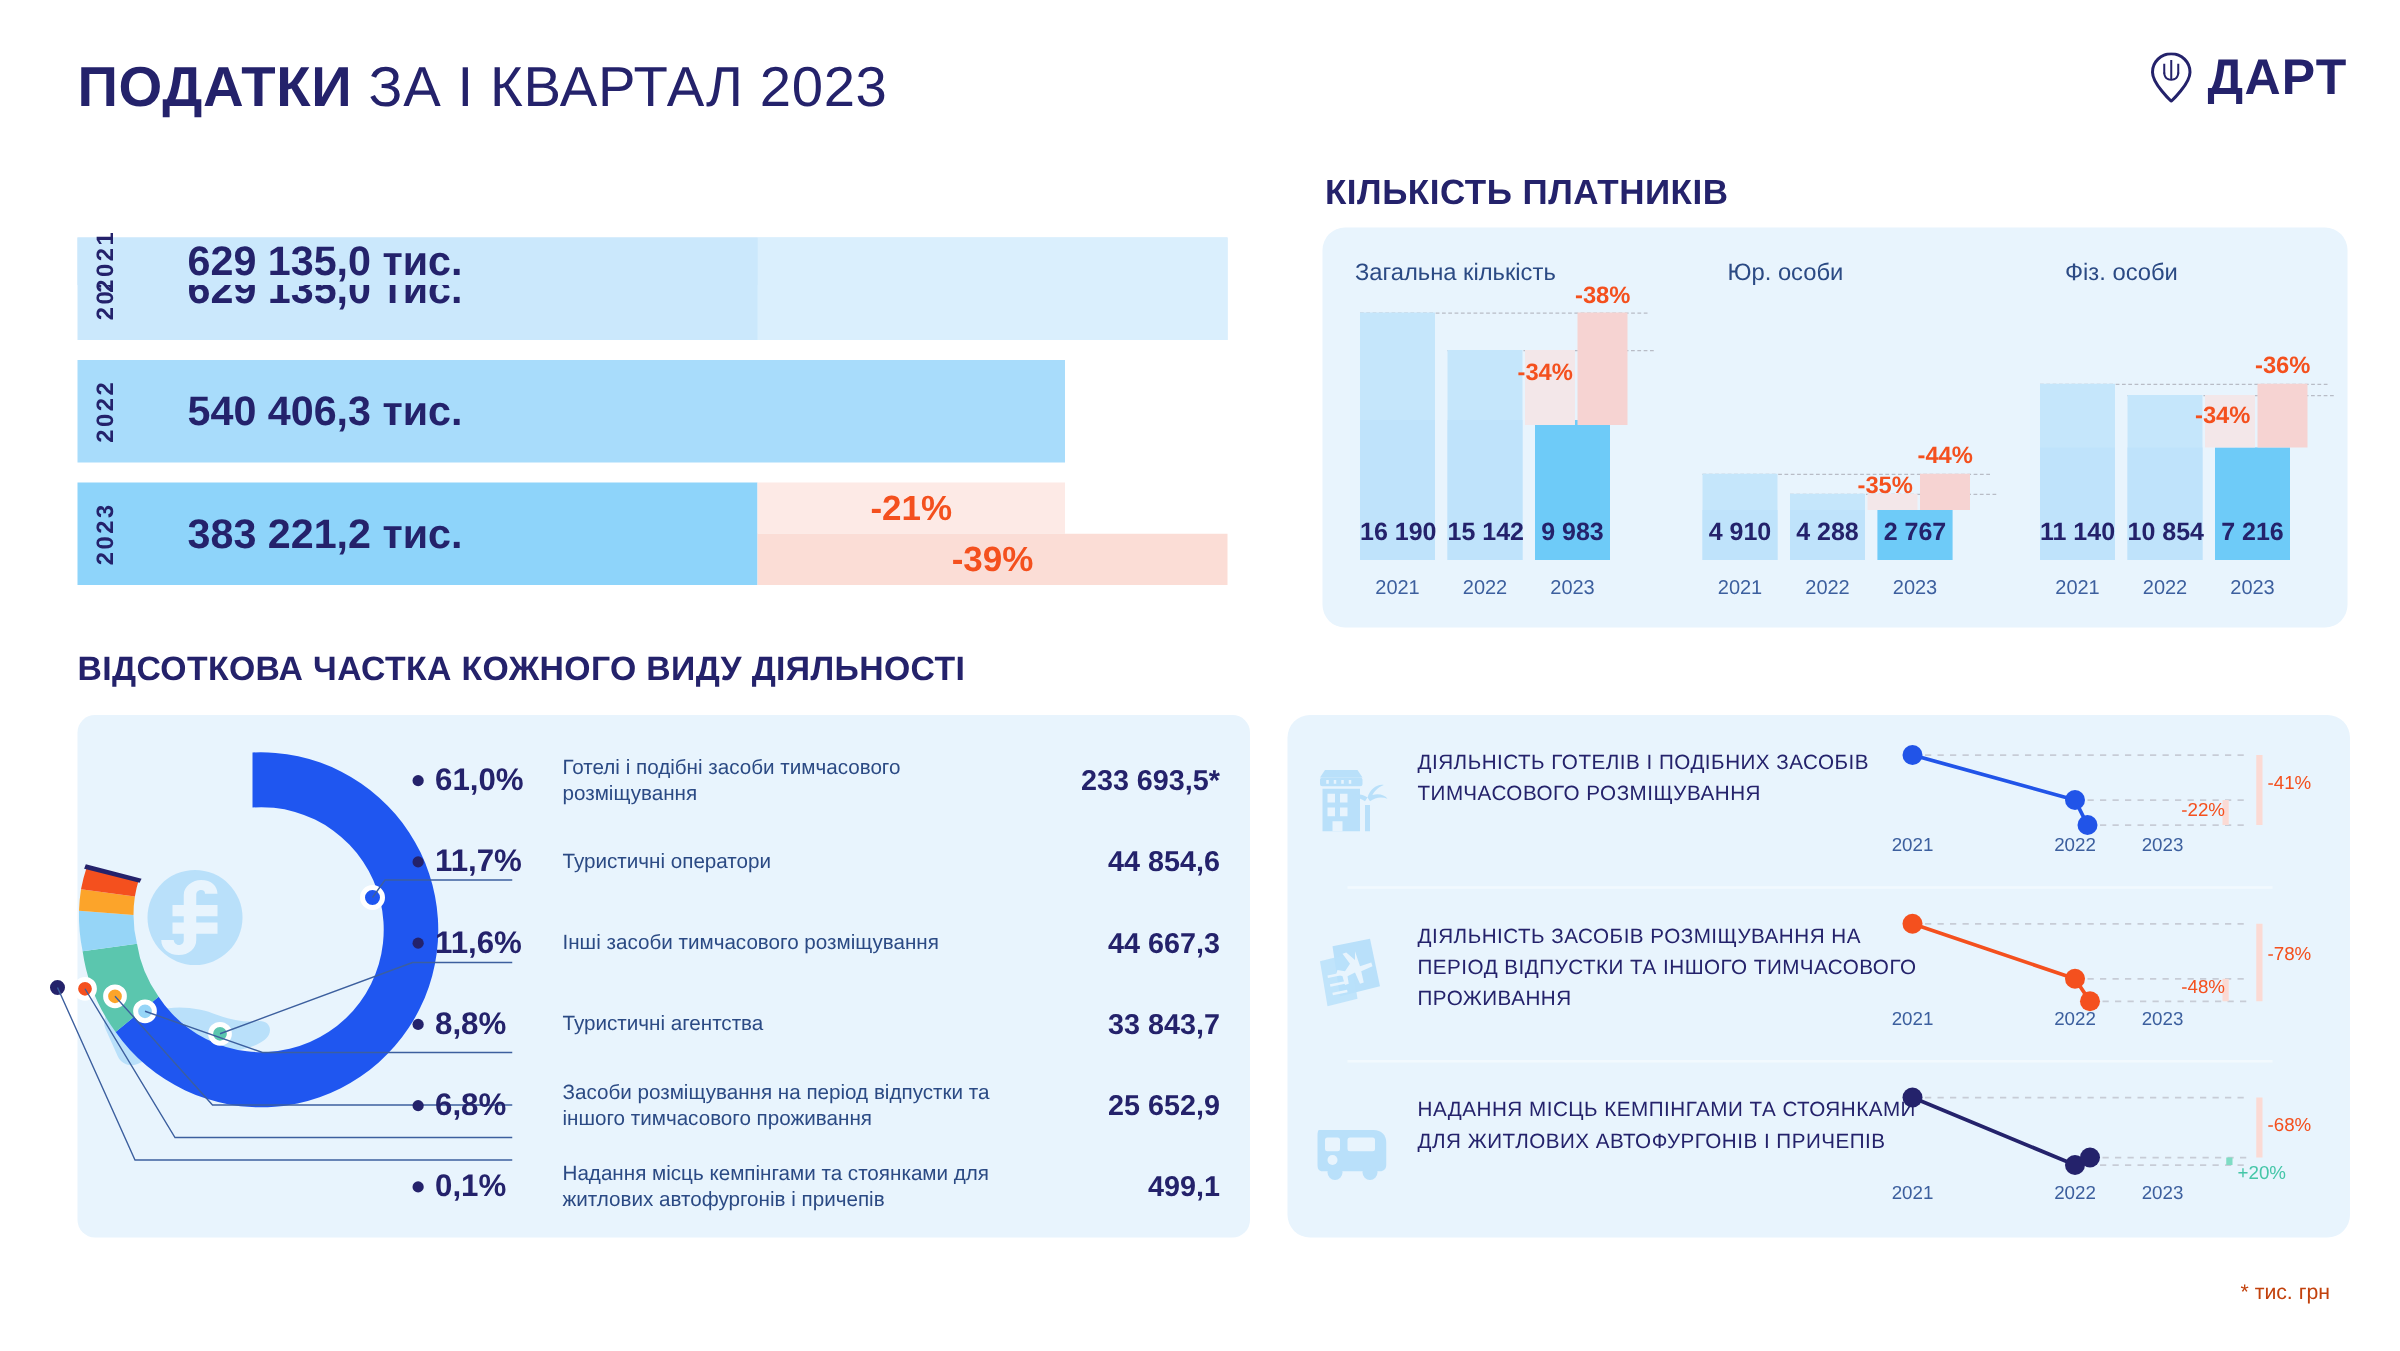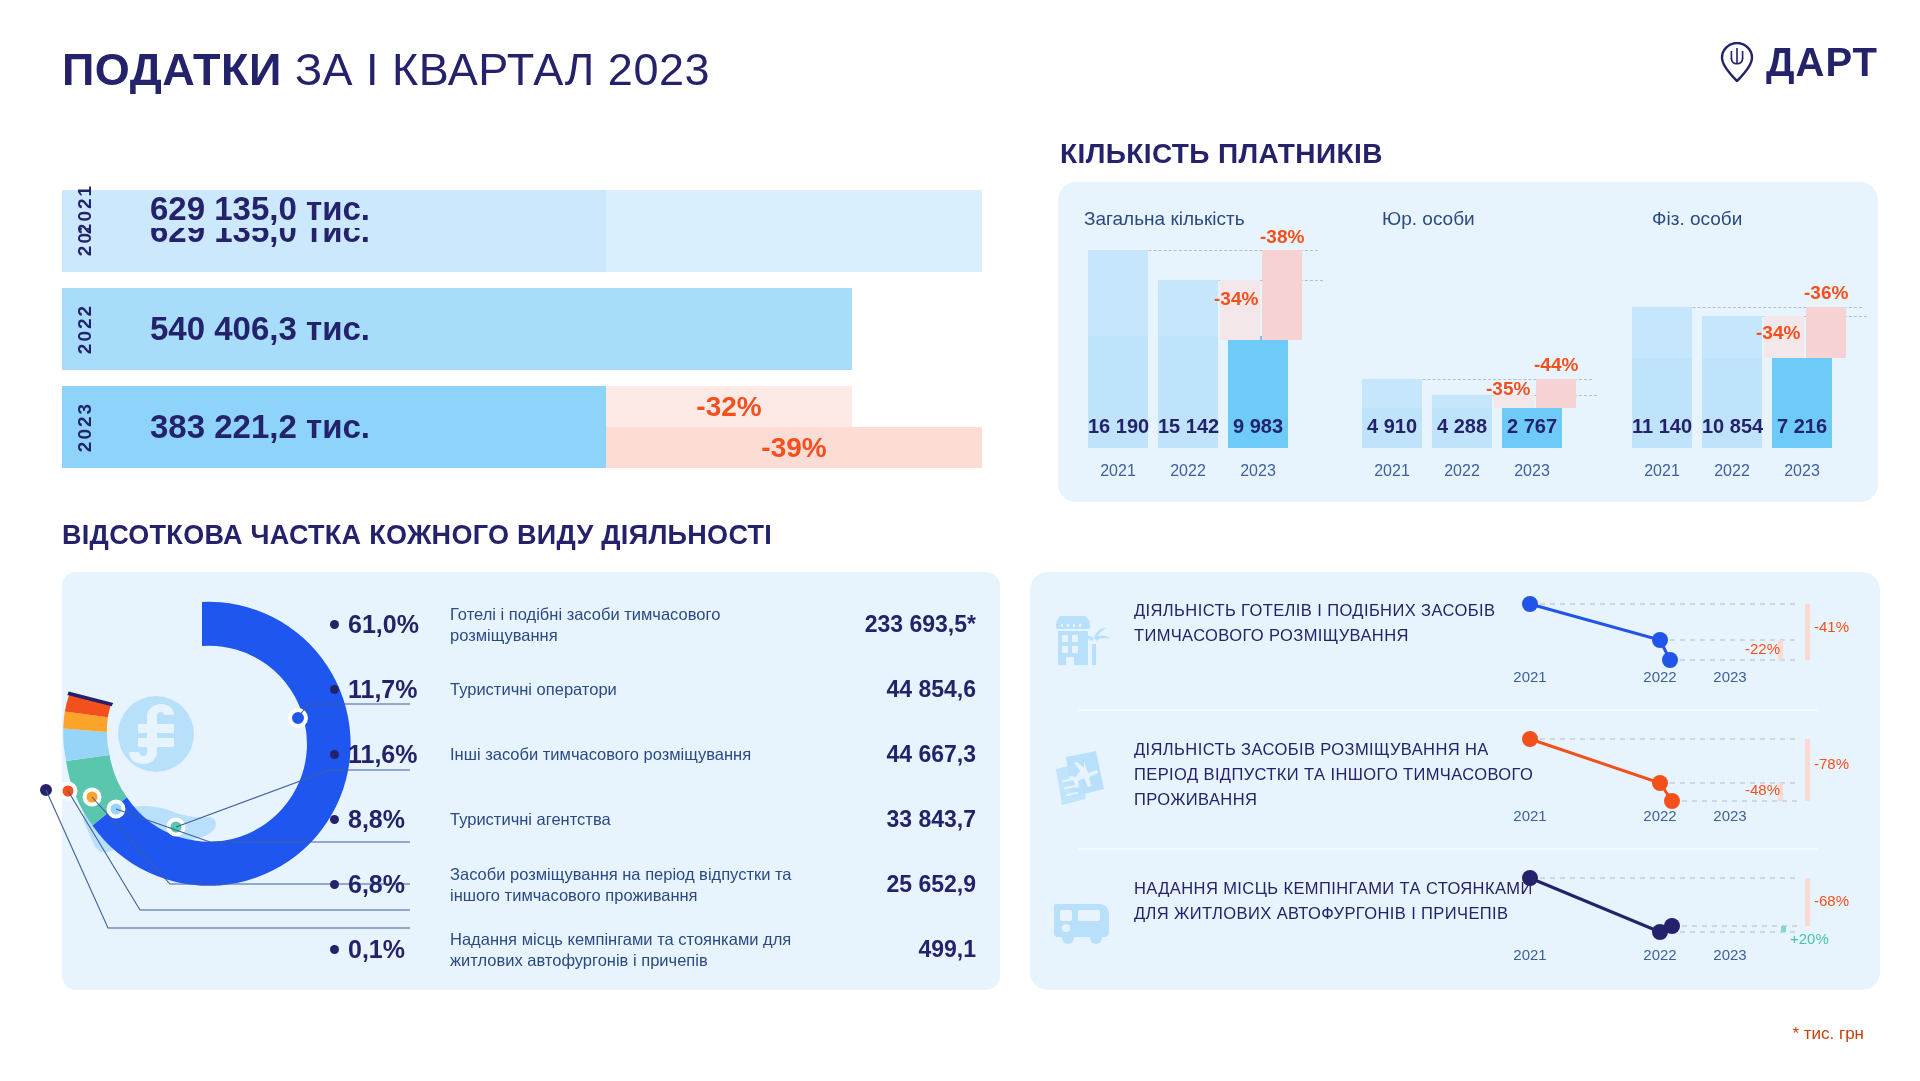--- a/index.html
+++ b/index.html
@@ -180,21 +180,21 @@
     <div class="taxrow" style="top:196px;width:544px;">
       <div class="tax-main" style="width:544px;background:#8ed4fa;">
         <div class="tax-year">
           <span>2023</span>
         </div>
         <div class="tax-val">383 221,2  тис.</div>
       </div>
     </div>
 
     <div class="tax-delta" style="left:544px;top:196px;width:246px;height:41px;background:#fdeae6;">
-      <span>-32%</span>
+      <span>-21%</span>
     </div>
     <div class="tax-delta" style="left:544px;top:237px;width:376px;height:41px;background:#fbddd6;">
       <span>-39%</span>
     </div>
   </div>
 
   <div class="payers-head">КІЛЬКІСТЬ ПЛАТНИКІВ</div>
   <div class="payers-panel">
 
     <div class="pgroup" style="left:26px;width:260px;">

